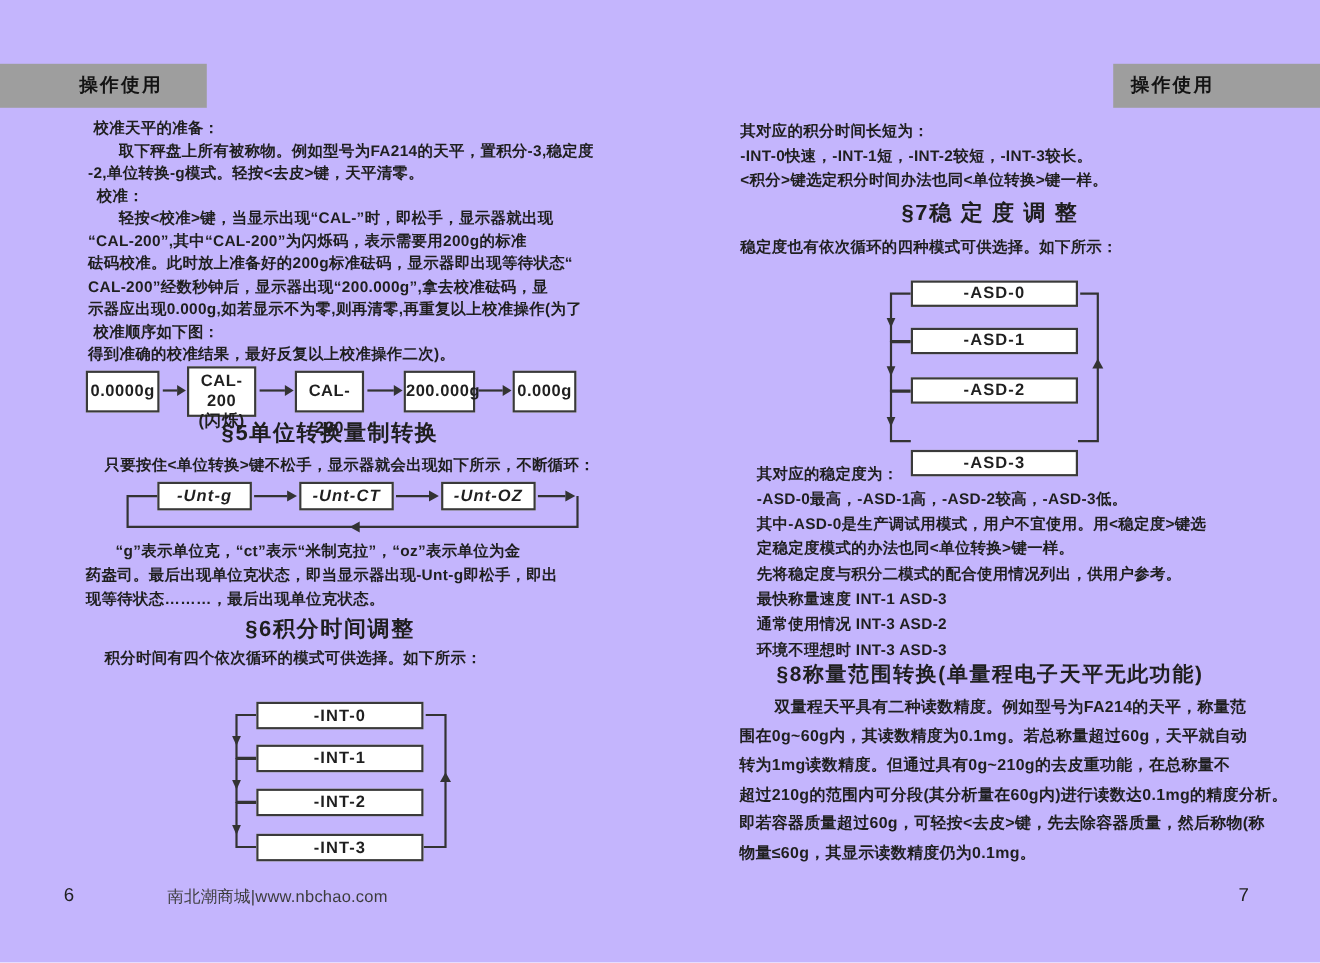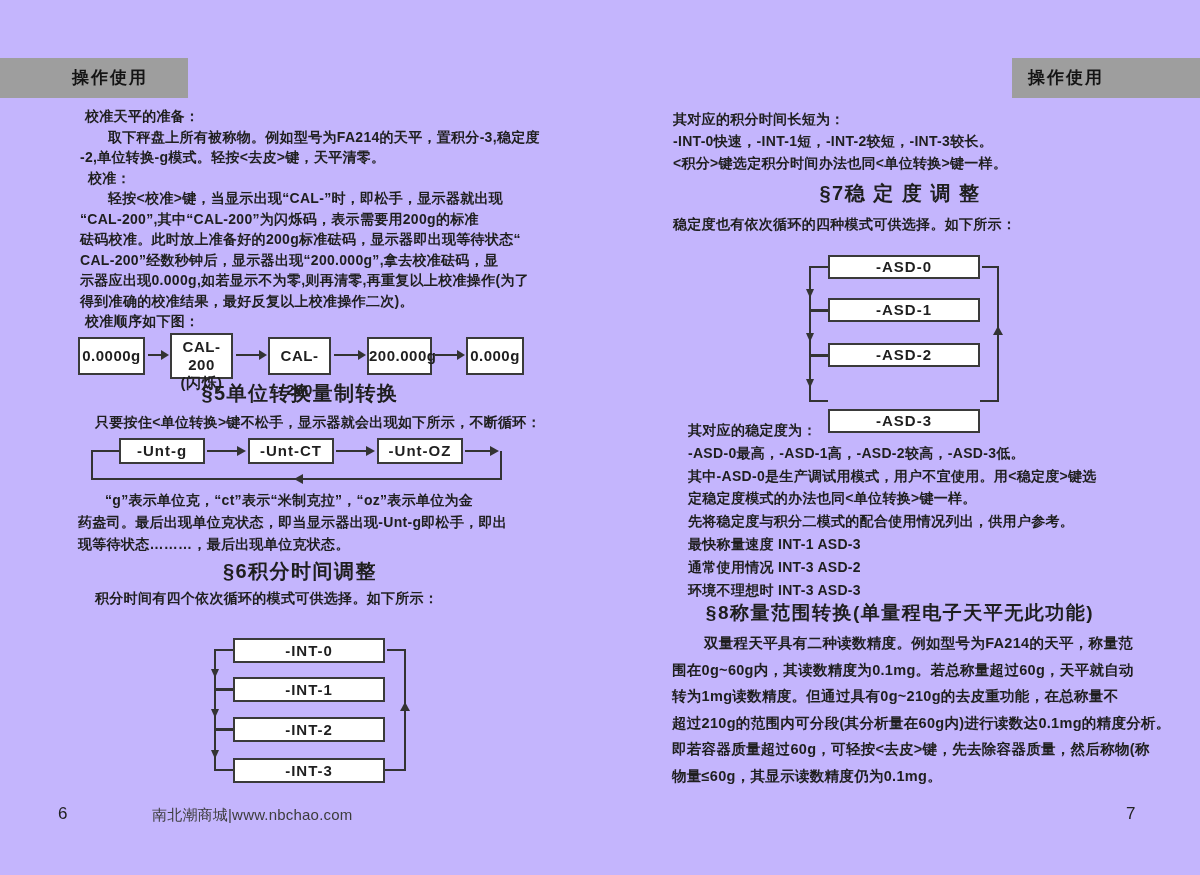--- a/index.html
+++ b/index.html
@@ -62,22 +62,22 @@
   <div class="blk" style="left:80px;top:106px;">
     <div class="ln ind5">校准天平的准备：</div>
     <div class="ln ind28">取下秤盘上所有被称物。例如型号为FA214的天平，置积分-3,稳定度</div>
     <div class="ln">-2,单位转换-g模式。轻按&lt;去皮&gt;键，天平清零。</div>
     <div class="ln ind8">校准：</div>
     <div class="ln ind28">轻按&lt;校准&gt;键，当显示出现“CAL-”时，即松手，显示器就出现</div>
     <div class="ln">“CAL-200”,其中“CAL-200”为闪烁码，表示需要用200g的标准</div>
     <div class="ln">砝码校准。此时放上准备好的200g标准砝码，显示器即出现等待状态“</div>
     <div class="ln">CAL-200”经数秒钟后，显示器出现“200.000g”,拿去校准砝码，显</div>
     <div class="ln">示器应出现0.000g,如若显示不为零,则再清零,再重复以上校准操作(为了</div>
+    <div class="ln ind5">校准顺序如下图：</div>
     <div class="ln">得到准确的校准结果，最好反复以上校准操作二次)。</div>
-    <div class="ln ind5">校准顺序如下图：</div>
   </div>
 
   <div class="blk" style="left:78px;top:333px;width:450px;height:46px;">
     <div class="box flow-step" style="left:0;top:4px;width:67px;height:38px;line-height:34px;">0.0000g</div>
     <div class="harrow" style="left:70px;top:21px;width:13px;"></div>
     <div class="box flow-step" style="left:92px;top:0;width:63px;height:46px;padding-top:3px;line-height:18px;">
       <div>CAL-200</div>
       <div>(闪烁)</div>
     </div>
     <div class="harrow" style="left:158px;top:21px;width:23px;"></div>
@@ -86,21 +86,21 @@
     <div class="box flow-step" style="left:289px;top:4px;width:65px;height:38px;line-height:34px;">200.000g</div>
     <div class="harrow" style="left:357px;top:21px;width:22px;"></div>
     <div class="box flow-step" style="left:388px;top:4px;width:58px;height:38px;line-height:34px;">0.000g</div>
   </div>
 
   <div class="sec-title" style="left:50px;top:380px;width:500px;">§5单位转换量制转换</div>
   <div class="blk" style="left:95px;top:412px;">
     <div class="ln">只要按住&lt;单位转换&gt;键不松手，显示器就会出现如下所示，不断循环：</div>
   </div>
 
-  <div class="blk" style="left:88px;top:435px;width:418px;height:50px;">
+  <div class="blk" style="left:112px;top:435px;width:418px;height:50px;font-style:italic;">
     <svg class="wires" width="418" height="50">
       <path d="M33 16 H4 V44 H413 V16"></path>
       <line x1="119" y1="16" x2="149" y2="16"></line>
         <polygon points="158,16 149,11 149,21"></polygon>
       <line x1="248" y1="16" x2="278" y2="16"></line>
         <polygon points="287,16 278,11 278,21"></polygon>
       <line x1="377" y1="16" x2="402" y2="16"></line>
         <polygon points="411,16 402,11 402,21"></polygon>
       <polygon points="206,44 215,39 215,49"></polygon>
     </svg>

